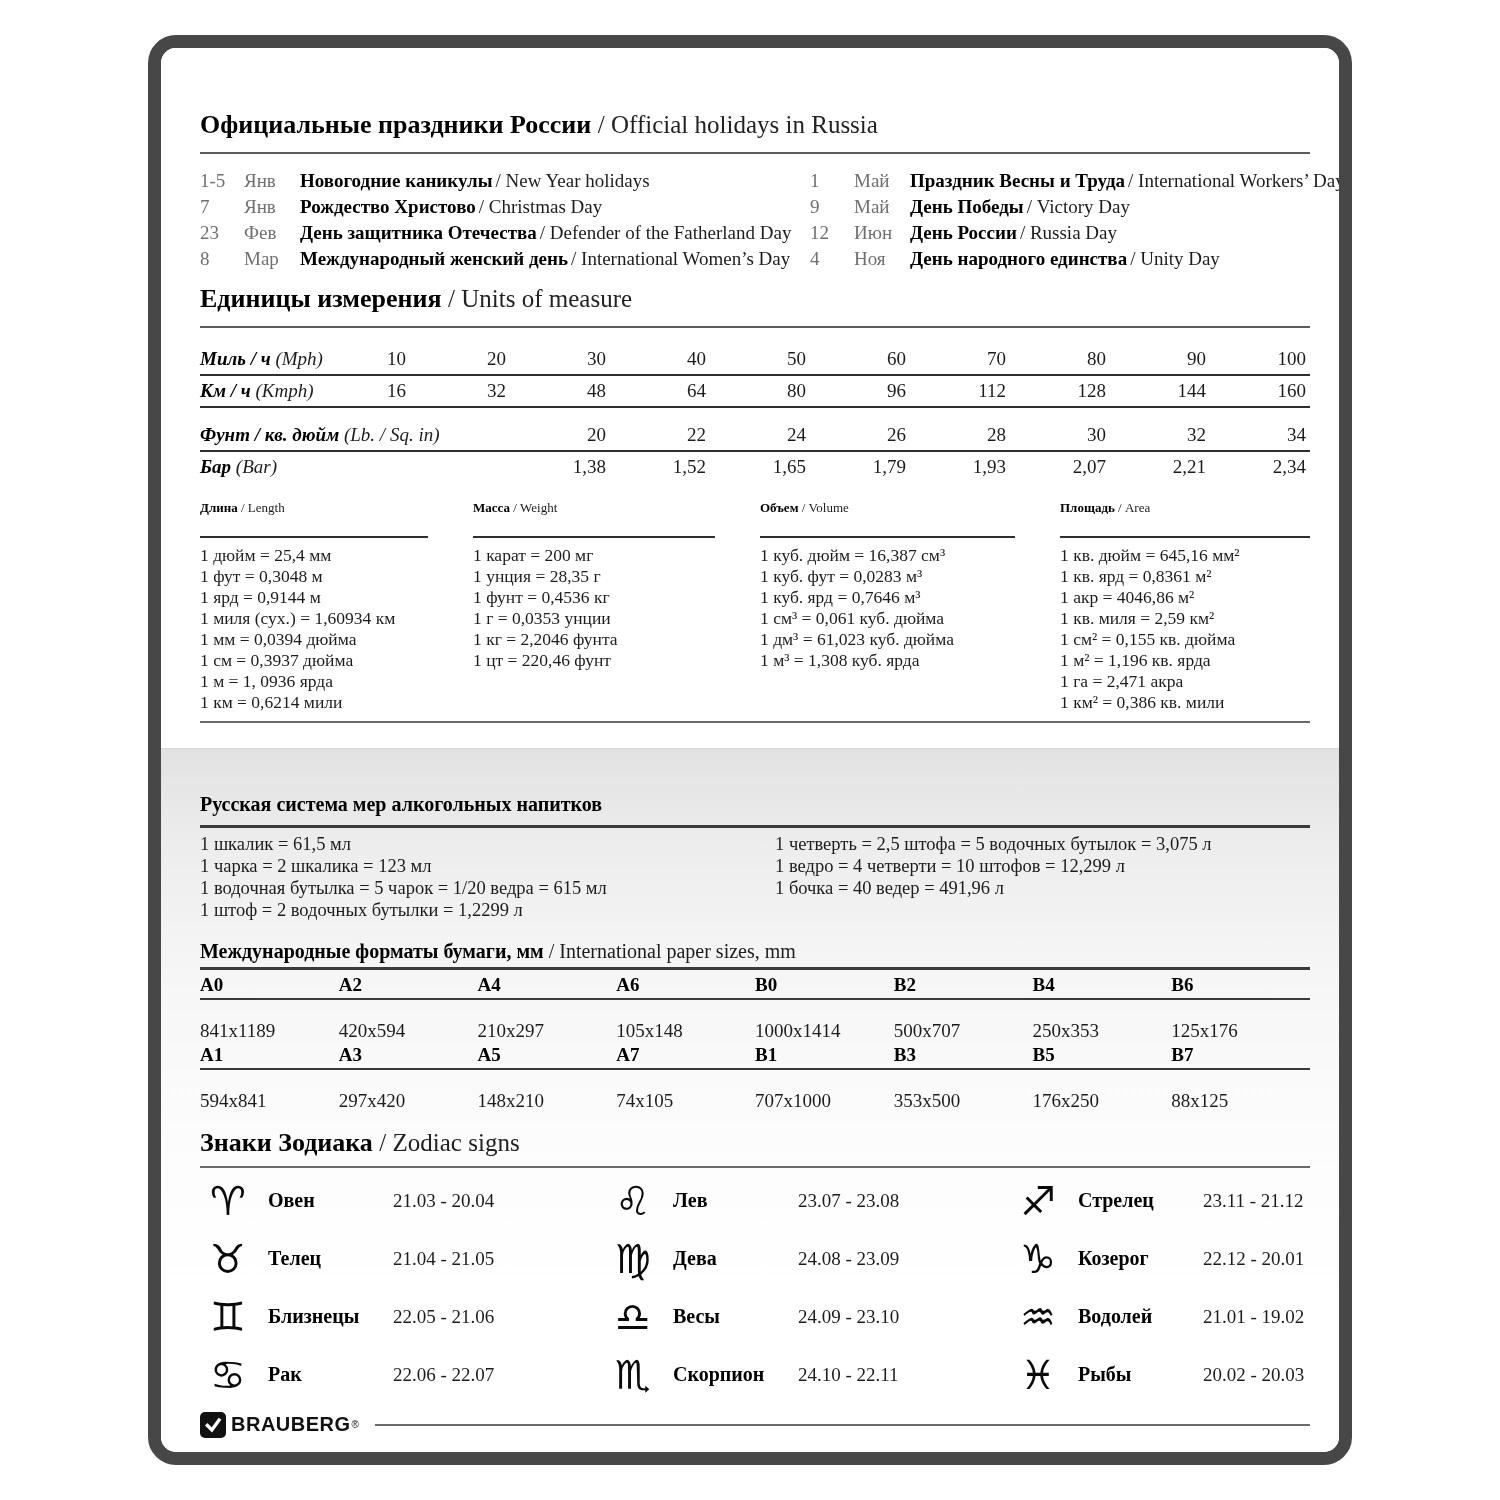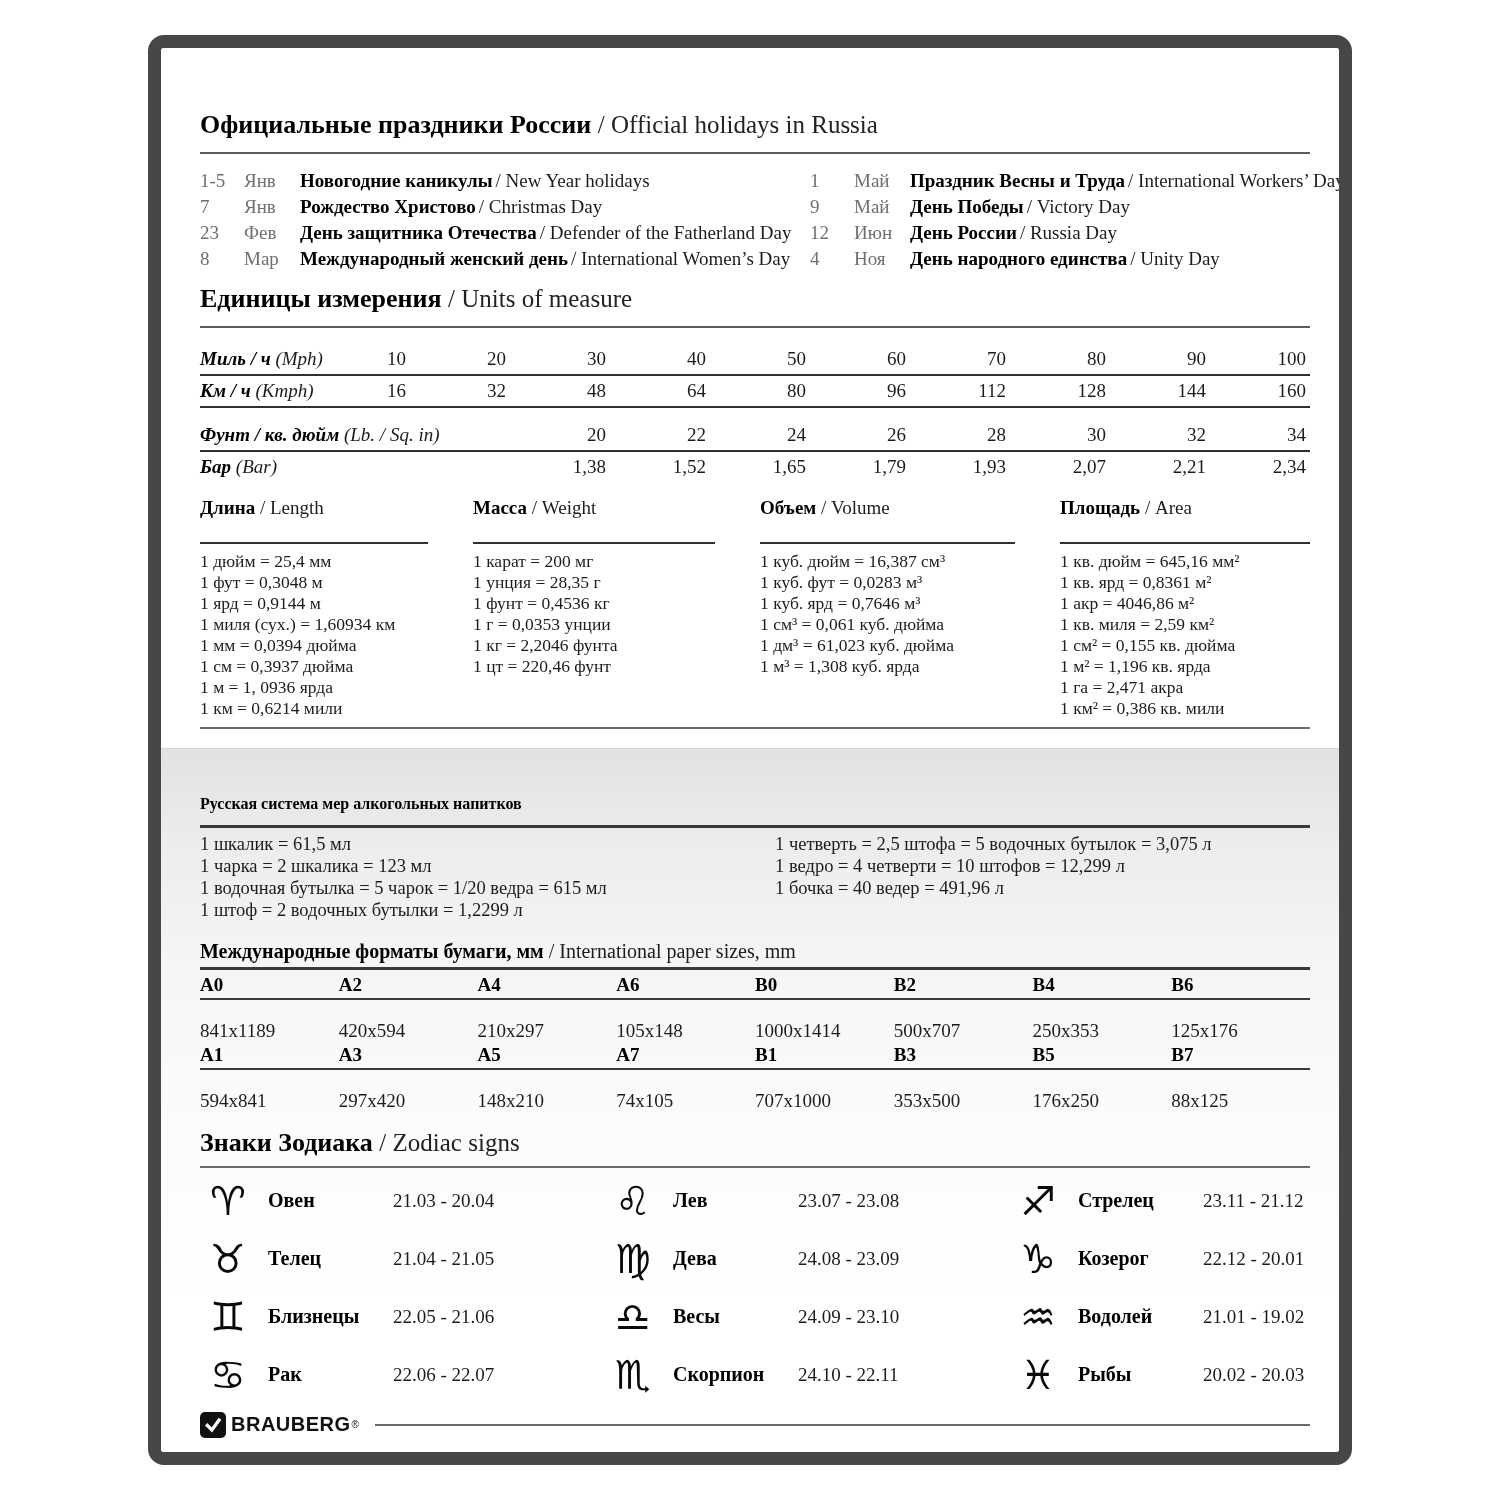--- a/index.html
+++ b/index.html
@@ -3,21 +3,21 @@
 <meta charset="utf-8">
 <style>
   html,body{margin:0;padding:0;}
   body{
     width:1500px;height:1500px;background:#ffffff;position:relative;
     font-family:"Liberation Serif","DejaVu Serif",serif;color:#1c1c1c;
     -webkit-font-smoothing:antialiased;
   }
   .frame{
     position:absolute;left:148px;top:35px;width:1204px;height:1430px;
-    box-sizing:border-box;border:13px solid #474747;border-radius:16px;
+    box-sizing:border-box;border:13px solid #474747;border-radius:28px;
     background:#ffffff;overflow:hidden;
   }
   .upper{height:700px;box-sizing:border-box;padding:62px 29px 0 39px;background:#ffffff;overflow:hidden;}
   .lower{
     height:704px;box-sizing:border-box;padding:42px 29px 0 39px;overflow:hidden;
     border-top:1px solid #d6d6d6;
     background:linear-gradient(180deg,#e2e2e2 0%,#ededed 14%,#f6f6f6 32%,#fcfcfc 55%,#ffffff 78%);
   }
   
   .sec-title{margin:0;font-size:26px;line-height:30px;font-weight:400;white-space:nowrap;}
@@ -38,26 +38,26 @@
   .p-row{display:grid;grid-template-columns:310px repeat(8,100px);align-items:center;height:30px;font-size:19px;}
   .u-bordered{border-bottom:2px solid #2f2f2f;}
   .u-label{white-space:nowrap;overflow:visible;font-style:italic;}
   .u-label b{font-weight:700;color:#000;}
   .u-val{text-align:right;padding-right:4px;}
   .p-gap{height:12px;}
   
   .conv{display:grid;grid-template-columns:273px 287px 300px 250px;margin-top:14px;}
   .conv-col{padding-right:45px;}
   .conv-col:last-child{padding-right:0;}
-  .conv-head{font-size:19px;line-height:24px;border-bottom:2px solid #2f2f2f;padding-bottom:22px;margin-bottom:7px;white-space:nowrap;}
+  .conv-head{font-size:13px;line-height:24px;border-bottom:2px solid #2f2f2f;padding-bottom:16px;margin-bottom:7px;white-space:nowrap;}
   .conv-head b{font-weight:700;color:#000;}
   .conv-item{font-size:17.5px;line-height:21px;white-space:nowrap;}
   .close-rule{height:2px;background:#6a6a6a;margin-top:8px;}
   
-  .alco-title{margin:0;font-size:16px;line-height:26px;font-weight:700;color:#000;}
+  .alco-title{margin:0;font-size:20px;line-height:26px;font-weight:700;color:#000;}
   .alco-rule{height:3px;background:#3a3a3a;margin-top:8px;}
   .alco-cols{display:grid;grid-template-columns:568px 1fr;margin-top:5px;gap:7px;}
   .alco-item{font-size:18.5px;line-height:22px;white-space:nowrap;}
   
   .paper-title{margin:18px 0 0 0;font-size:20px;line-height:24px;font-weight:400;white-space:nowrap;}
   .paper-title b{font-weight:700;color:#000;}
   .paper-rule{height:2.5px;background:#3a3a3a;margin-top:4px;}
   .paper-row{display:grid;grid-template-columns:repeat(8,1fr);font-size:19px;}
   .paper-codes{font-weight:700;color:#000;line-height:26px;border-bottom:2px solid #3a3a3a;}
   .paper-sizes{line-height:22px;padding-top:20px;}

